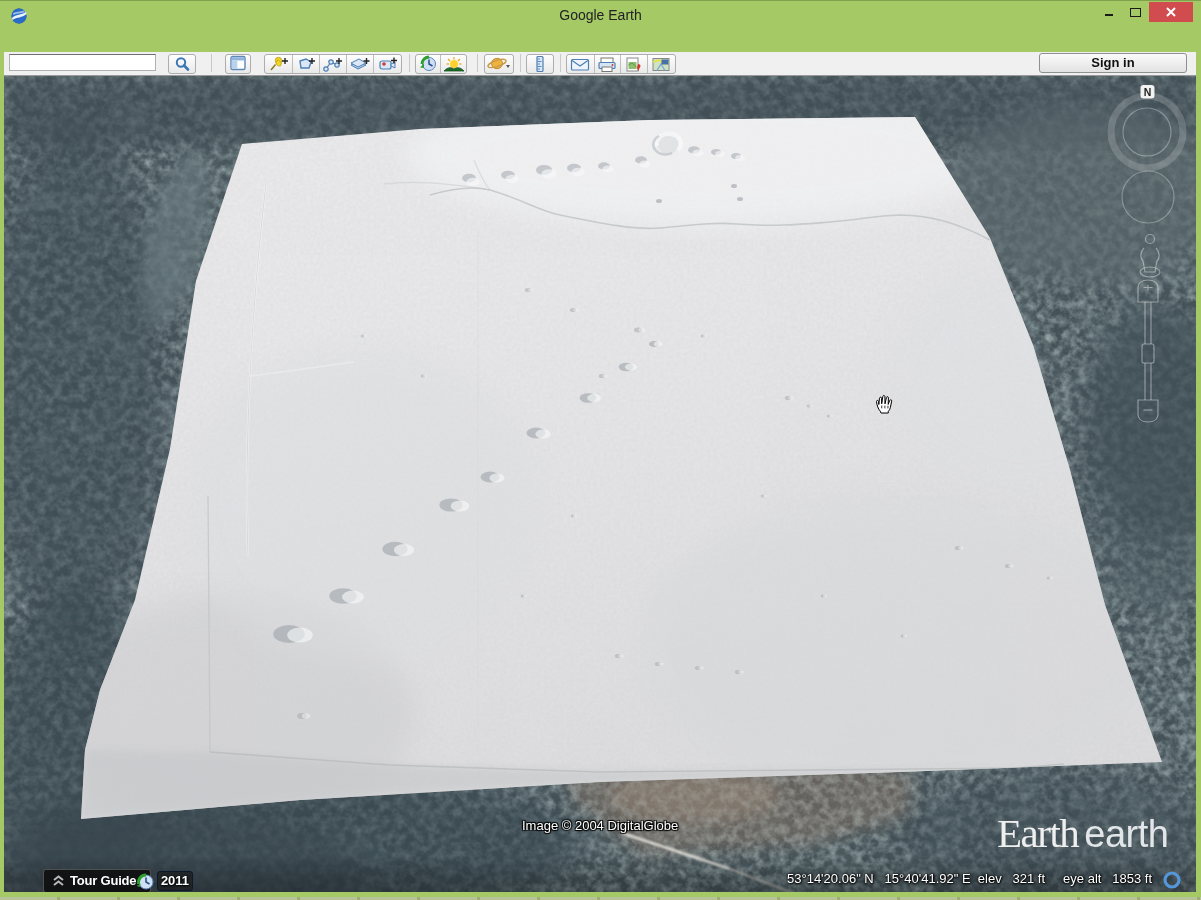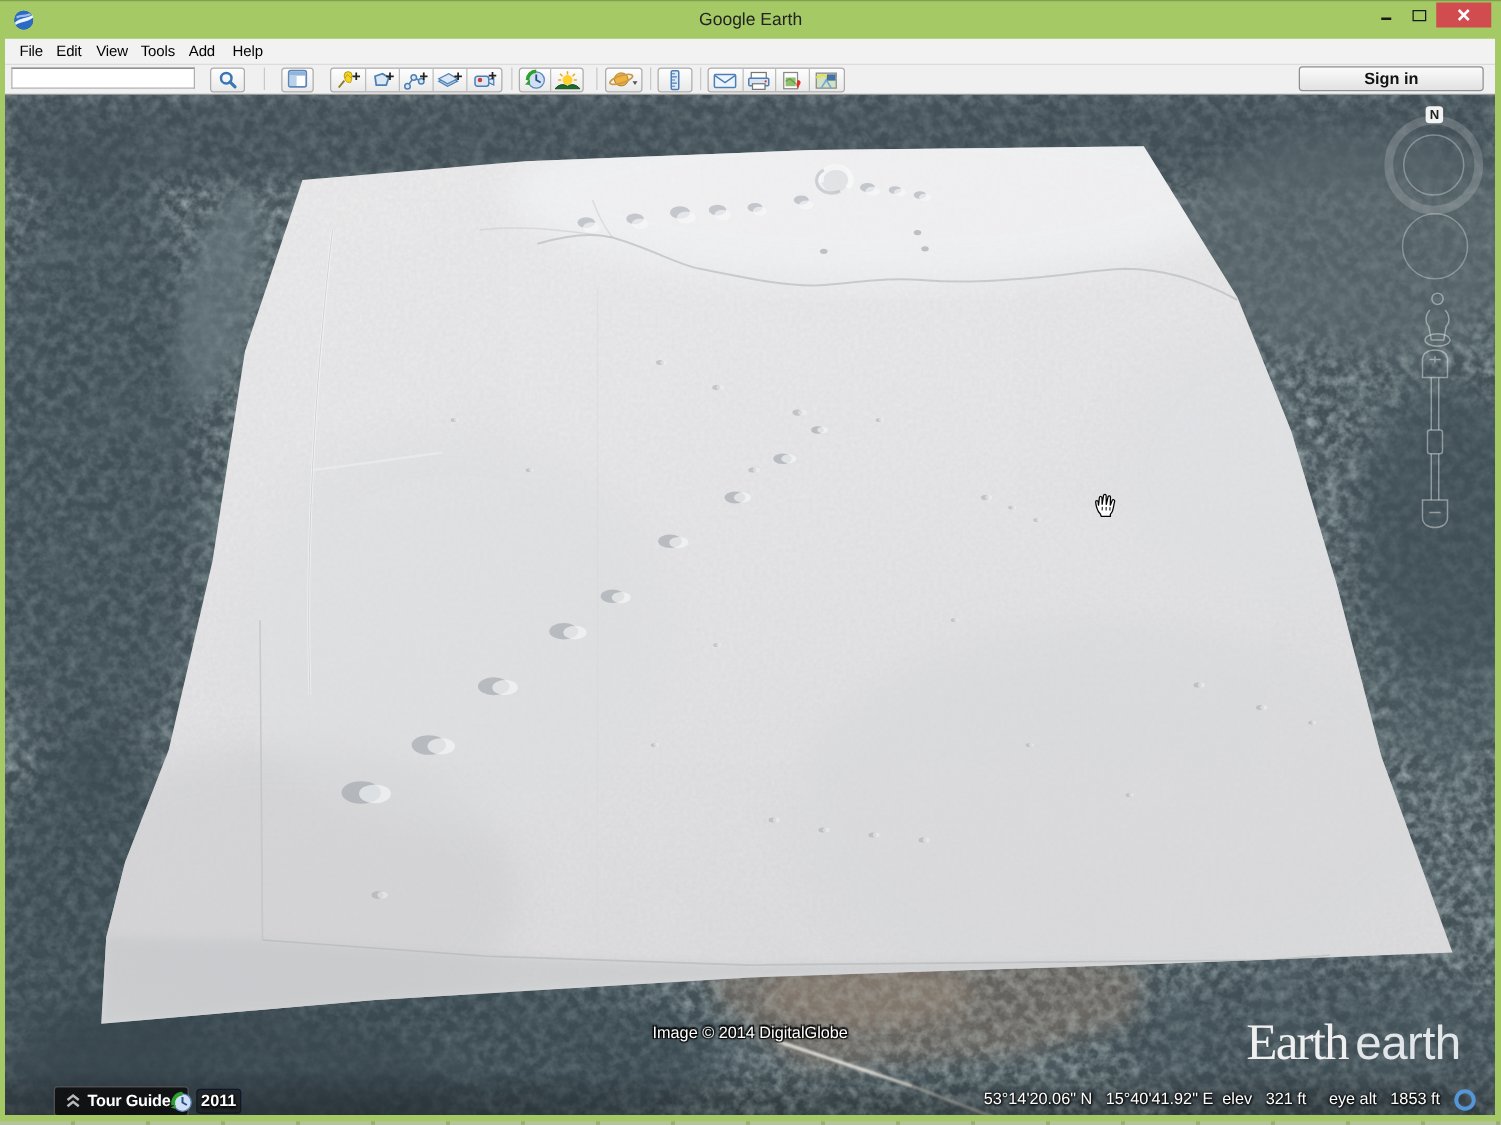--- a/index.html
+++ b/index.html
@@ -50,28 +50,20 @@
       <circle cx="8" cy="8" r="7.5" fill="#1c4f9c"></circle>
       <path d="M0.5 8 A7.5 7.5 0 0 1 15.5 8 A7.5 7.5 0 0 1 0.5 8" fill="#2a6bc8"></path>
       <path d="M1 10 C5 6 10 7 15 4 L15.5 6 C11 10 6 9 1.5 12 Z" fill="#eef4fb"></path>
       <path d="M2 5 C5 3.5 9 4 13 2.5 L14 4 C10 6 5 5 2.5 7 Z" fill="#bcd2ee" opacity="0.8"></path>
     </svg>
     <div id="mini"></div>
     <div id="maxi"></div>
     <div id="closeb"><svg width="10" height="10" viewBox="0 0 10 10">
           <path d="M1 1 L9 9 M9 1 L1 9" stroke="#fff" stroke-width="2"></path>
         </svg></div>
-  </div>
-  <div id="menubar">
-    <span style="left:11.5px">File</span>
-    <span style="left:41px">Edit</span>
-    <span style="left:73px">View</span>
-    <span style="left:108.5px">Tools</span>
-    <span style="left:147px">Add</span>
-    <span style="left:182px">Help</span>
   </div>
   <div id="toolbar">
     <div id="searchbox"></div>
     <div class="tbtn" style="left:164px;width:28px;">
         <svg width="26" height="17" viewBox="0 0 26 17">
           <circle cx="12" cy="7.5" r="4.2" fill="none" stroke="#3a76b5" stroke-width="2"></circle>
           <path d="M15 10.5 L19 14.5" stroke="#3a76b5" stroke-width="2.6" stroke-linecap="round"></path>
         </svg>
       </div>
     <div class="tsep" style="left:207px"></div>
@@ -427,21 +419,21 @@
         </svg>
         <span class="txt">Tour Guide</span>
       </div>
     <svg class="ov" id="histclock" width="20" height="18" viewBox="0 0 20 18">
       <circle cx="11" cy="9" r="7" fill="#cfe0f4" stroke="#5b84b8" stroke-width="1"></circle>
       <path d="M11 4.5 L11 9 L14.5 11" stroke="#2a4f82" stroke-width="1.6" fill="none"></path>
       <path d="M11 2 A 7.5 7.5 0 0 0 3.6 11" fill="none" stroke="#2e9e2e" stroke-width="3"></path>
       <path d="M1.5 13 L5 14 L5.8 10.8 Z" fill="#2e9e2e"></path>
     </svg>
     <div class="ov" id="yearchip">2011</div>
-    <div class="ov" id="copyright">Image © 2014 DigitalGlobe</div>
+    <div class="ov" id="copyright">Image © 2004 DigitalGlobe</div>
     <div class="ov" id="gelogo"><span class="g">Earth</span><span class="e">earth</span></div>
     <div class="ov" id="status">53°14'20.06" N   15°40'41.92" E  elev   321 ft     eye alt   1853 ft</div>
     <svg class="ov" style="left:1158px;top:794px" width="20" height="20" viewBox="0 0 20 20">
         <circle cx="10" cy="10" r="7" fill="none" stroke="#5596d8" stroke-width="3.2"></circle>
       </svg>
   </div>
   <div id="bottomborder"></div>
   <div id="bottomstrip"></div>
 </div>
 

